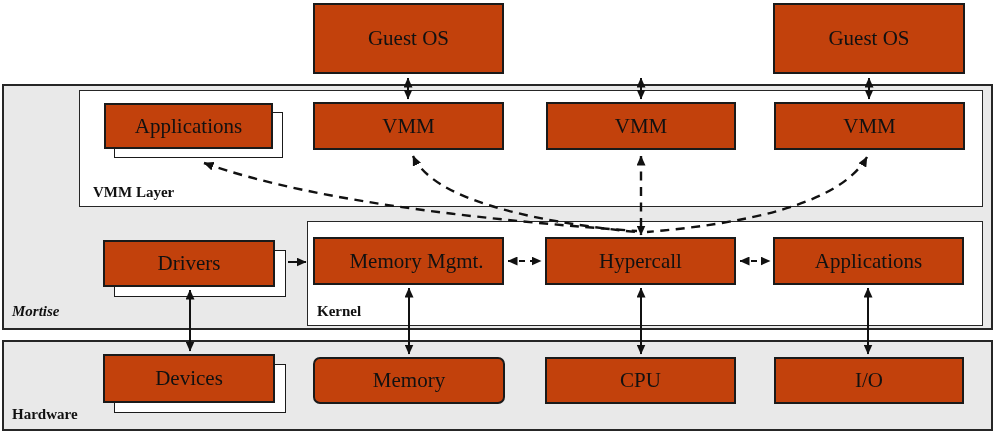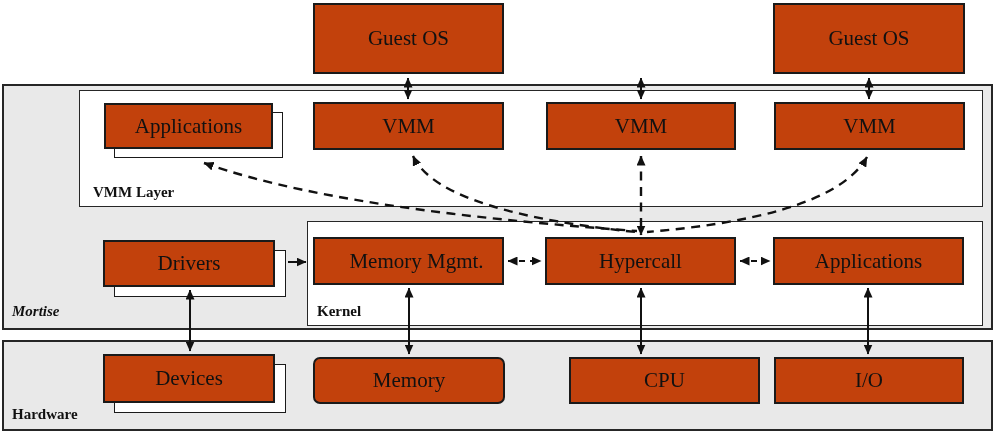--- a/index.html
+++ b/index.html
@@ -49,21 +49,21 @@
   <div class="box bold-border" style="left:103px;top:240px;width:172px;height:47px;">Drivers</div>
 
   <div class="box" style="left:313px;top:237px;width:191px;height:48px;padding-left:16px;">Memory Mgmt.</div>
   <div class="box" style="left:545px;top:237px;width:191px;height:48px;">Hypercall</div>
   <div class="box" style="left:773px;top:237px;width:191px;height:48px;">Applications</div>
 
   <div class="shadowbox" style="left:114px;top:364px;width:172px;height:49px;"></div>
   <div class="box bold-border" style="left:103px;top:354px;width:172px;height:49px;">Devices</div>
 
   <div class="box" style="left:313px;top:357px;width:192px;height:47px;border-radius:7px;">Memory</div>
-  <div class="box" style="left:545px;top:357px;width:191px;height:47px;margin-left:24px;">CPU</div>
+  <div class="box" style="left:545px;top:357px;width:191px;height:47px;">CPU</div>
   <div class="box" style="left:774px;top:357px;width:190px;height:47px;">I/O</div>
 
   <svg class="overlay" width="997" height="436" viewBox="0 0 997 436">
     <defs>
       <marker id="mE" markerUnits="userSpaceOnUse" markerWidth="10" markerHeight="9" refX="9.5" refY="4.5" orient="auto">
         <path d="M0,0 L10,4.5 L0,9 z" fill="#111"></path>
       </marker>
       <marker id="mS" markerUnits="userSpaceOnUse" markerWidth="10" markerHeight="9" refX="0.5" refY="4.5" orient="auto">
         <path d="M10,0 L0,4.5 L10,9 z" fill="#111"></path>
       </marker>

